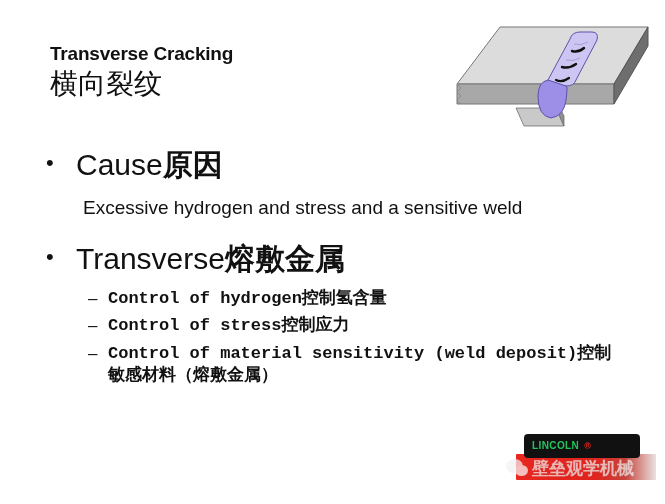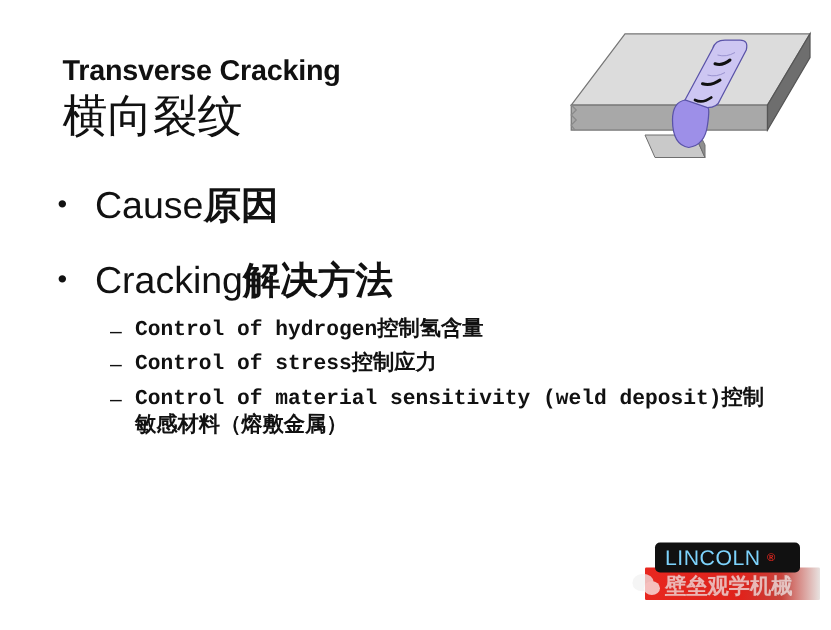--- a/index.html
+++ b/index.html
@@ -24,29 +24,29 @@
   }
 
   
   .title-block {
     position: absolute;
     left: 50px;
     top: 44px;
     width: 400px;
   }
   .title-en {
-    font-size: 23px;
+    font-size: 19px;
     font-weight: bold;
     letter-spacing: -0.2px;
     line-height: 1.05;
     color: #111111;
     white-space: nowrap;
   }
   .title-zh {
-    font-size: 36px;
+    font-size: 28px;
     font-weight: normal;
     line-height: 1.25;
     margin-top: 2px;
     color: #111111;
     white-space: nowrap;
   }
 
   
   .content {
     position: absolute;
@@ -146,23 +146,23 @@
     width: 116px;
     height: 24px;
     background: #111111;
     border-radius: 4px;
     display: flex;
     align-items: center;
     box-sizing: border-box;
     padding: 0 6px 0 8px;
   }
   .logo-word {
-    color: #7dd3fc;
-    font-size: 17px;
-    font-weight: normal;
+    color: #22c55e;
+    font-size: 10px;
+    font-weight: bold;
     letter-spacing: 0.4px;
     line-height: 1;
     font-family: "Liberation Sans", "DejaVu Sans", sans-serif;
   }
   .logo-reg {
     color: #e8271f;
     font-size: 9px;
     font-weight: bold;
     margin-left: 5px;
     line-height: 1;
@@ -256,25 +256,26 @@
     </svg>
   </div>
 
   <div class="content">
 
     <div class="l1">
       <span class="marker">•</span>
       <span class="txt"><span>Cause</span><span class="zh">原因</span></span>
     </div>
 
+    <div class="body-line first">Excessive hydrogen and stress and a sensitive weld</div>
 
 
     <div class="l1 solutions">
       <span class="marker">•</span>
-      <span class="txt"><span>Cracking</span><span class="zh">解决方法</span></span>
+      <span class="txt"><span>Transverse</span><span class="zh">熔敷金属</span></span>
     </div>
 
     <div class="sub-list">
       <div class="l2">
         <span class="marker2">–</span>
         <span class="txt2">Control of hydrogen控制氢含量</span>
       </div>
       <div class="l2">
         <span class="marker2">–</span>
         <span class="txt2">Control of stress控制应力</span>

